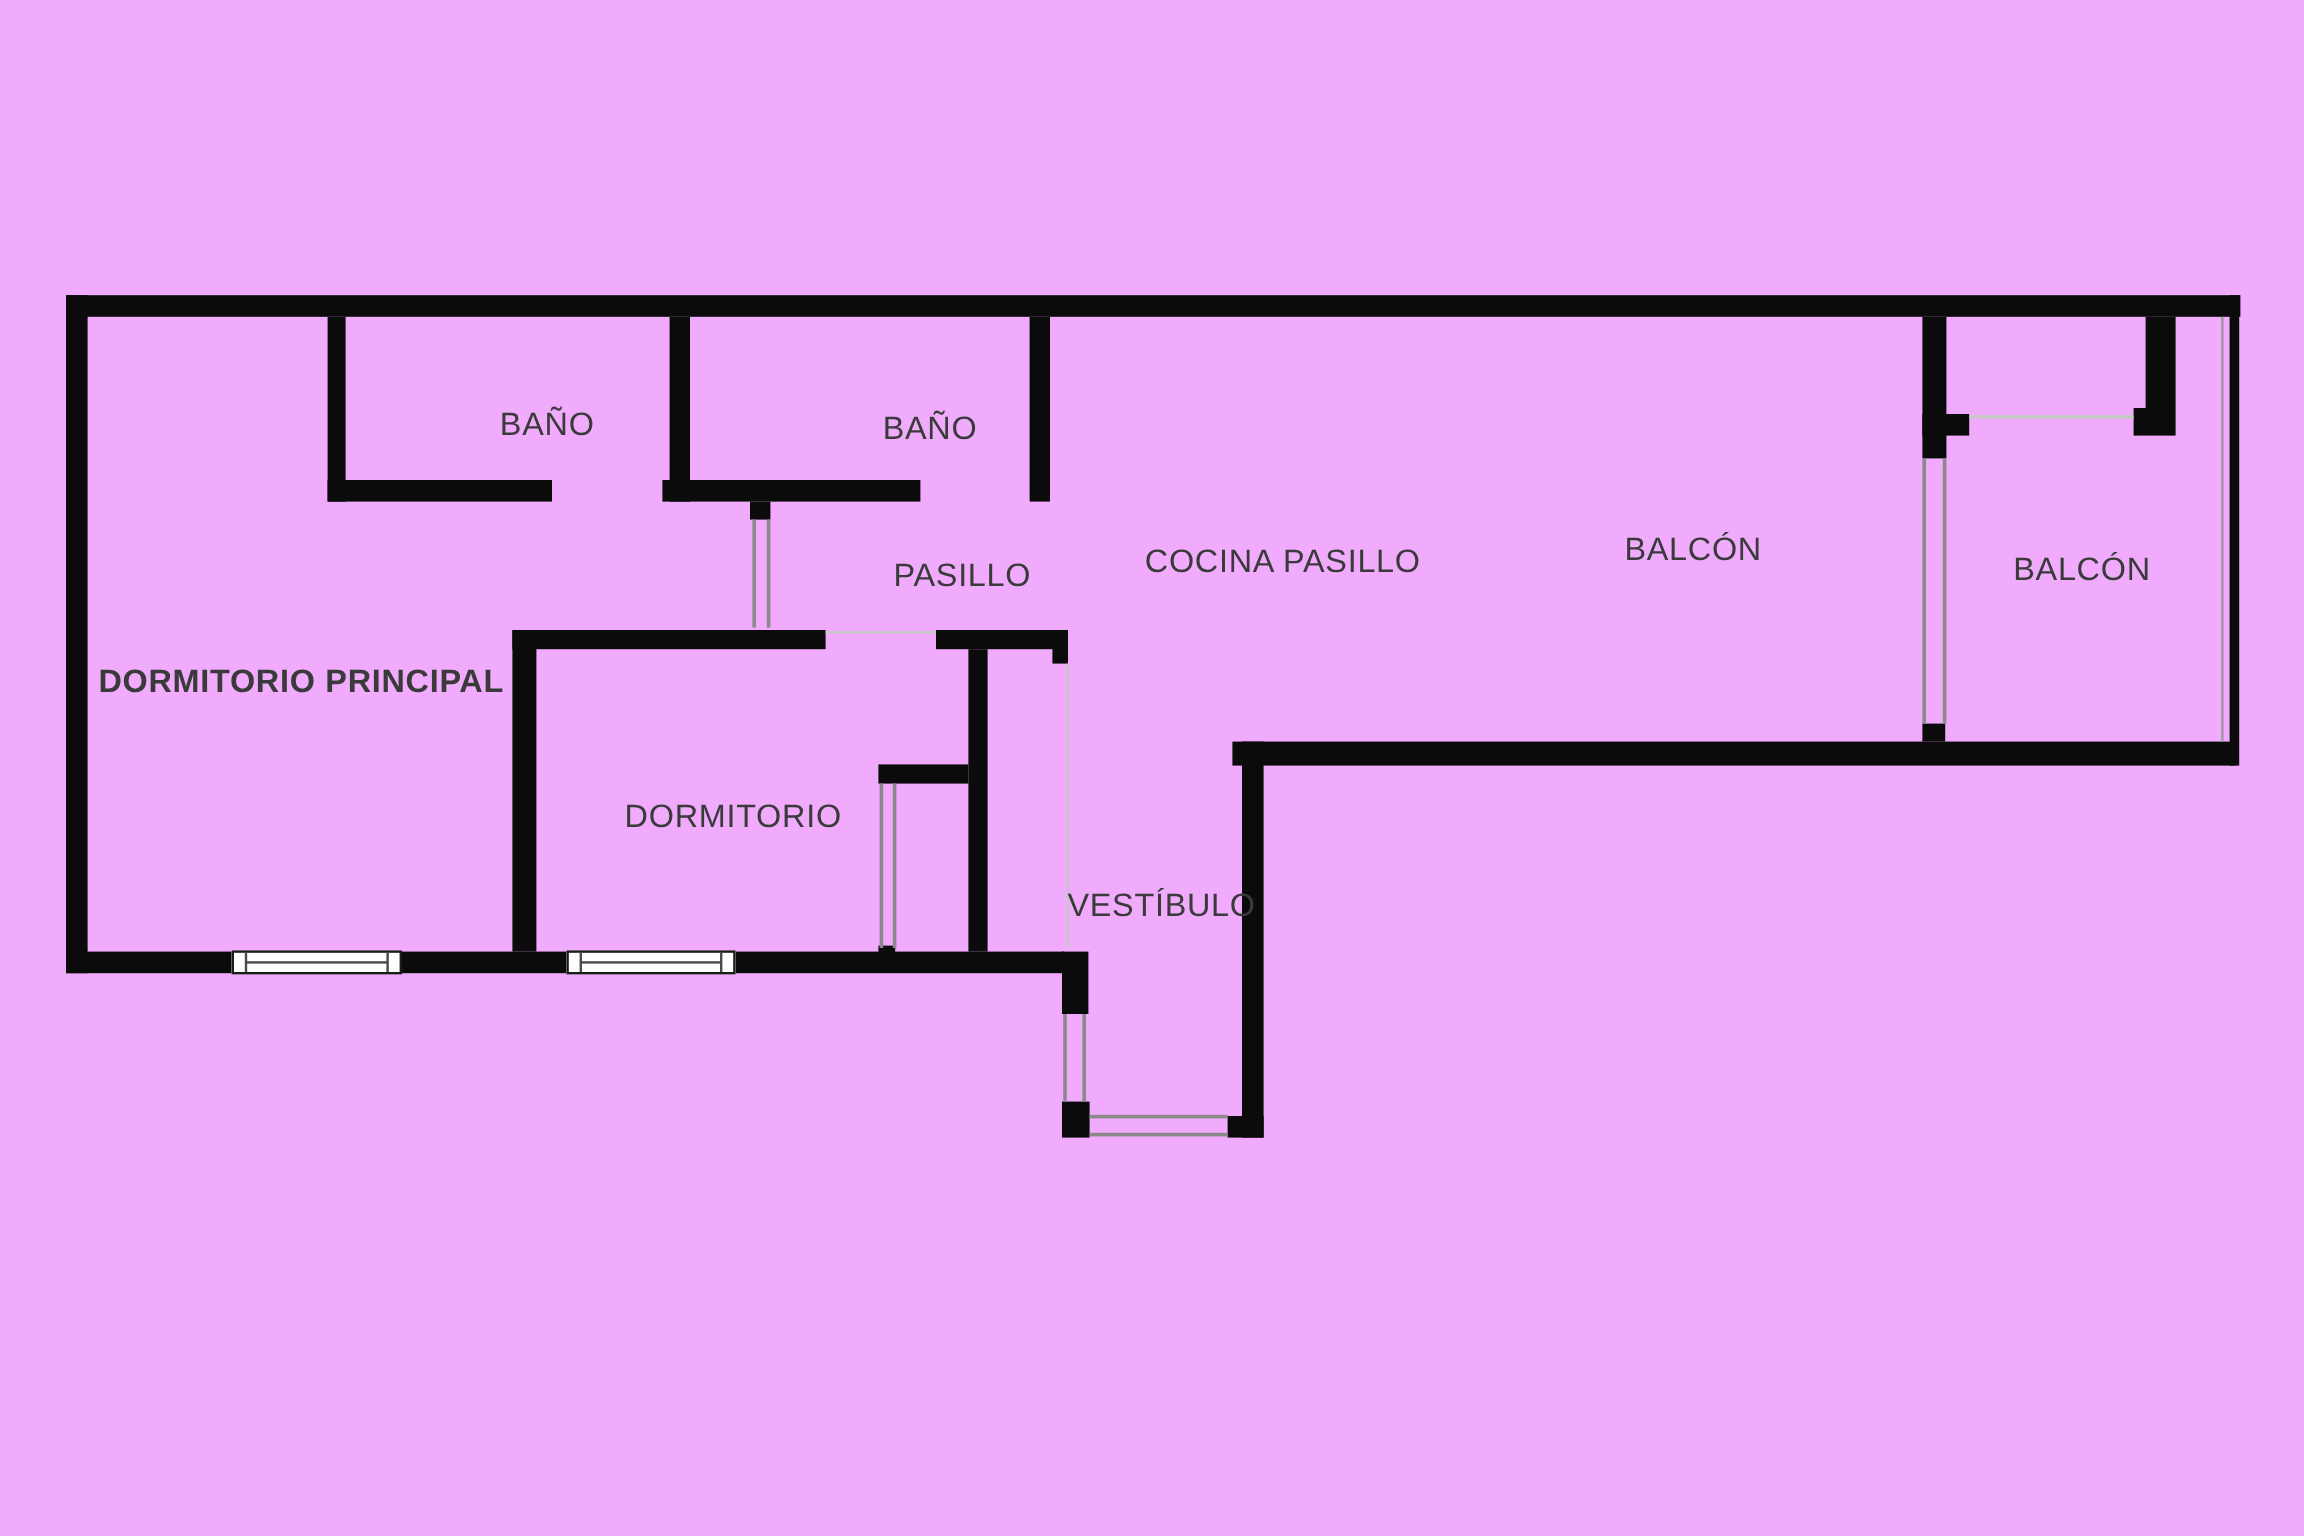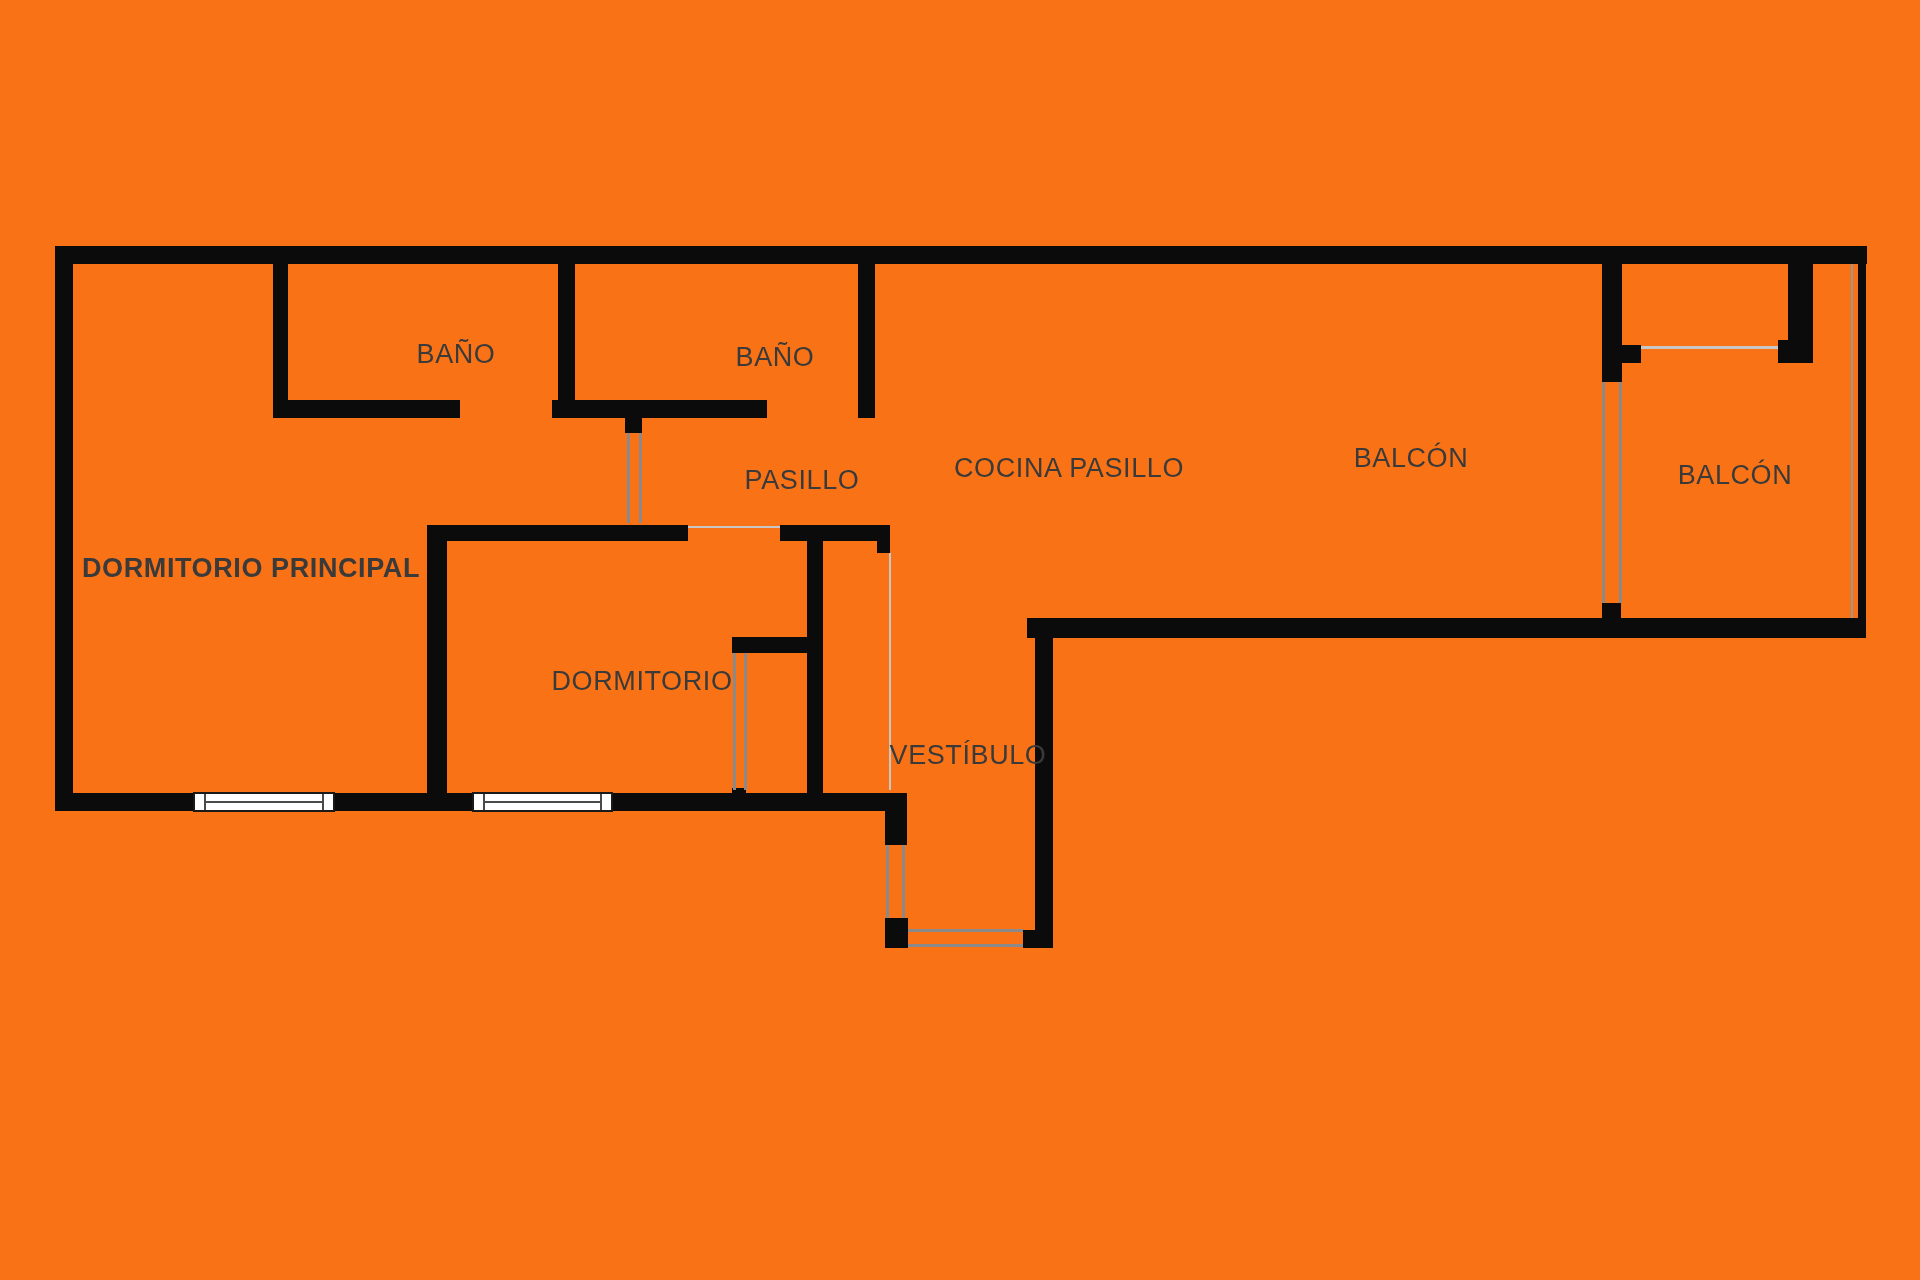--- a/index.html
+++ b/index.html
@@ -34,21 +34,21 @@
   }
   .window .jamb-l,.window .jamb-r{
     position:absolute;top:0;bottom:0;width:2px;background:#4a4a4a;
   }
   .window .jamb-l{left:9px;}
   .window .jamb-r{right:9px;}
 </style>
 </head>
 <body>
 
-<div id="plan" style="background: #f97316;">
+<div id="plan" style="background: #f0abfc;">
     <div class="wall" style="background: rgb(11, 11, 11); left: 55px; top: 246px; width: 1812px; height: 18px;"></div>
     <div class="wall" style="background: rgb(11, 11, 11); left: 55px; top: 246px; width: 18px; height: 565px;"></div>
     <div class="wall" style="background: rgb(11, 11, 11); left: 55px; top: 793px; width: 138px; height: 18px;"></div>
     <div class="wall" style="background: rgb(11, 11, 11); left: 335px; top: 793px; width: 137px; height: 18px;"></div>
     <div class="wall" style="background: rgb(11, 11, 11); left: 613px; top: 793px; width: 274px; height: 18px;"></div>
     <div class="wall" style="background: rgb(11, 11, 11); left: 885px; top: 793px; width: 22px; height: 52px;"></div>
     <div class="wall" style="background: rgb(11, 11, 11); left: 885px; top: 918px; width: 23px; height: 30px;"></div>
     <div class="wall" style="background: rgb(11, 11, 11); left: 1035px; top: 618px; width: 18px; height: 330px;"></div>
     <div class="wall" style="background: rgb(11, 11, 11); left: 1023px; top: 930px; width: 30px; height: 18px;"></div>
     <div class="wall" style="background: rgb(11, 11, 11); left: 1027px; top: 618px; width: 836px; height: 20px;"></div>
@@ -95,15 +95,15 @@
       <span class="mid"></span>
       <span class="jamb-r"></span>
     </div>
     <div class="room-label" style="left: 456px; top: 354px; color: rgb(58, 58, 58);">BAÑO</div>
     <div class="room-label" style="left: 775px; top: 357px; color: rgb(58, 58, 58);">BAÑO</div>
     <div class="room-label" style="left: 762px; top: 480px; color: rgb(58, 58, 58); margin-left: 40px;">PASILLO</div>
     <div class="room-label" style="left: 1069px; top: 468px; color: rgb(58, 58, 58);">COCINA PASILLO</div>
     <div class="room-label" style="left: 1411px; top: 458px; color: rgb(58, 58, 58);">BALCÓN</div>
     <div class="room-label" style="left: 1735px; top: 475px; color: rgb(58, 58, 58);">BALCÓN</div>
     <div class="room-label" style="left: 251px; top: 568px; color: rgb(58, 58, 58); font-weight: bold;">DORMITORIO PRINCIPAL</div>
-    <div class="room-label" style="left: 642px; top: 681px; color: rgb(58, 58, 58);">DORMITORIO</div>
+    <div class="room-label" style="left: 611px; top: 681px; color: rgb(58, 58, 58);">DORMITORIO</div>
     <div class="room-label" style="left: 968px; top: 755px; color: rgb(58, 58, 58);">VESTÍBULO</div>
   </div>
 
 </body></html>

